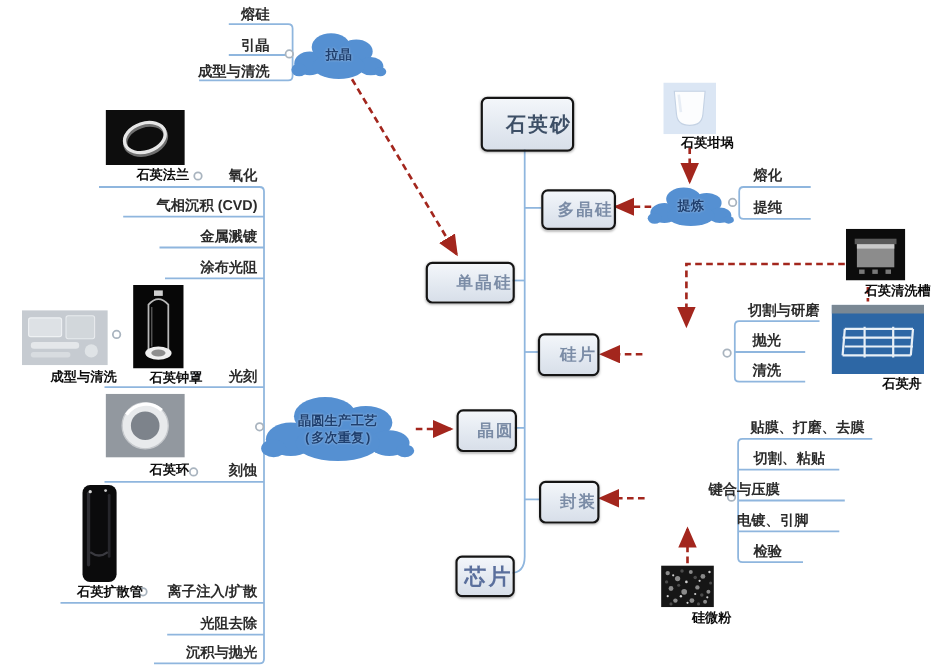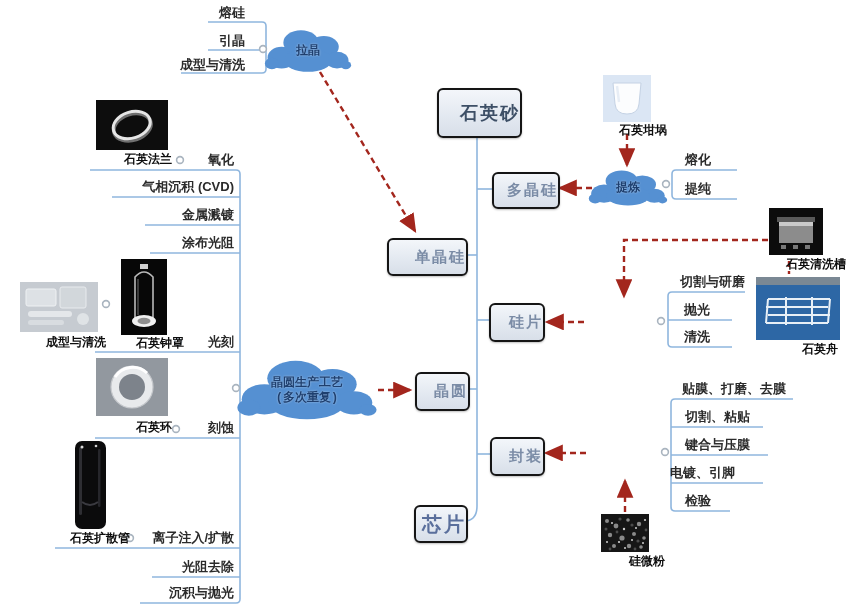--- a/index.html
+++ b/index.html
@@ -186,21 +186,21 @@
 
   <div class="pitem" style="left:685px;top:151px">熔化</div>
   <div class="pitem" style="left:685px;top:180px">提纯</div>
 
   <div class="pitem" style="left:680px;top:273px">切割与研磨</div>
   <div class="pitem" style="left:684px;top:301px">抛光</div>
   <div class="pitem" style="left:684px;top:328px">清洗</div>
 
   <div class="pitem" style="left:682px;top:380px">贴膜、打磨、去膜</div>
   <div class="pitem" style="left:685px;top:408px">切割、粘贴</div>
-  <div class="pitem" style="left:685px;top:436px">键合与压膜</div>
+  <div class="pitem" style="left:644px;top:436px">键合与压膜</div>
   <div class="pitem" style="left:670px;top:464px">电镀、引脚</div>
   <div class="pitem" style="left:685px;top:492px">检验</div>
 
   <figure class="pic" style="left:96px;top:100px;width:72px;height:50px">
     <svg viewBox="0 0 72 50">
         <rect width="72" height="50" fill="#0d0d0d"></rect>
       <g transform="rotate(-18 36 26)">
         <ellipse cx="36" cy="27" rx="19" ry="13" fill="none" stroke="#6f6f6f" stroke-width="4"></ellipse>
         <ellipse cx="36" cy="25" rx="19" ry="13" fill="none" stroke="#e6e6e6" stroke-width="3"></ellipse>
       </g>

